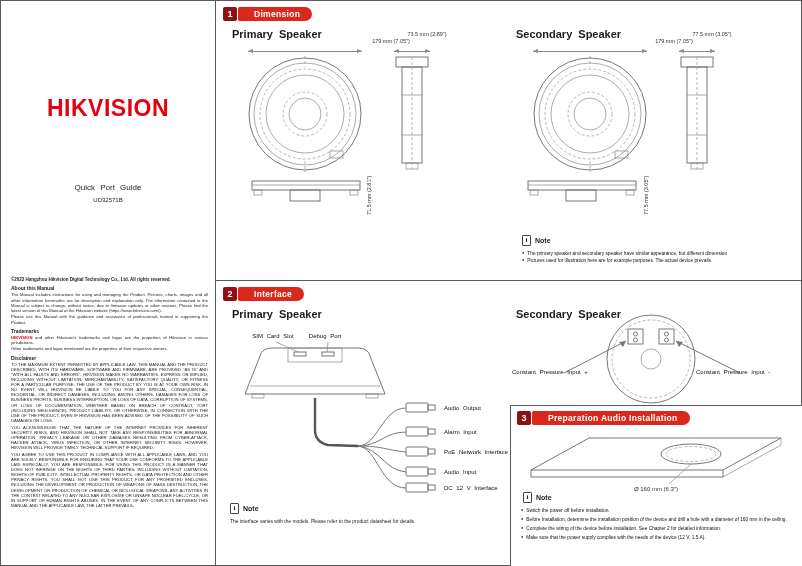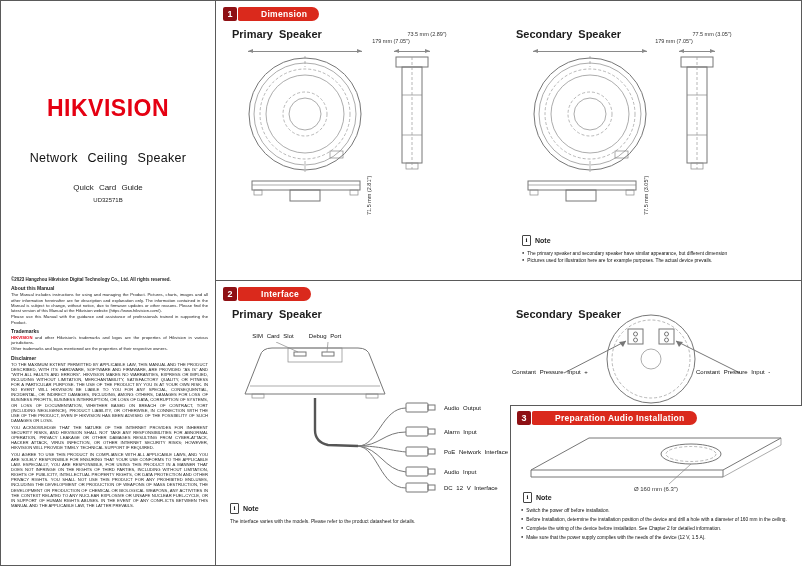--- a/index.html
+++ b/index.html
@@ -10,21 +10,21 @@
   #left  { left:0;   top:0;   width:216px; height:566px; border:1px solid #5a5a5a; overflow:hidden; }
   #sec1  { left:216px; top:0;   width:586px; height:281px; border:1px solid #5a5a5a; border-left:none; }
   #sec2  { left:216px; top:281px; width:586px; height:285px; border:1px solid #5a5a5a; border-left:none; border-top:none; }
   #sec3  { left:510px; top:405px; width:292px; height:161px; border-left:1px solid #5a5a5a; border-top:1px solid #5a5a5a; }
 
   
   .sec-head { position:absolute; display:flex; height:14px; z-index:3; }
   .sec-num  { min-width:14px; background:#8e1014; color:#fff; font-size:9px; font-weight:bold;
               display:flex; align-items:center; justify-content:center; border-radius:2px; }
   .sec-title{ background:#da291c; color:#fff; font-size:8.5px; font-weight:bold; display:flex;
-              align-items:center; padding:0 12px 0 23px; margin-left:1px;
+              align-items:center; padding:0 12px 0 16px; margin-left:1px;
               border-radius:2px 8px 8px 2px; letter-spacing:.3px; white-space:nowrap; }
 
   .abs { position:absolute; }
   .spk-label { font-size:11px; font-weight:bold; word-spacing:3px; white-space:nowrap; }
   .dim-label { font-size:5.5px; color:#333; text-align:center; white-space:nowrap; }
   .vdim { writing-mode:vertical-rl; transform:rotate(180deg); font-size:5.5px; color:#333; white-space:nowrap; }
   .dim { border-top:1px solid #8a8a8a; height:0; }
   .dim::before,.dim::after{ content:""; position:absolute; top:-3px; width:0; height:0;
      border-top:2.5px solid transparent; border-bottom:2.5px solid transparent; }
   .dim::before{ left:0;  border-right:5px solid #8a8a8a; }
@@ -61,22 +61,21 @@
   .lnth { stroke:#888; fill:none; stroke-width:.7; }
   .dsh { stroke:#9a9a9a; fill:none; stroke-width:.7; stroke-dasharray:3 2; }
 </style>
 </head>
 <body>
 
 <div class="page">
 
   <div id="left" class="panel">
     <div class="logo">HIKVISION</div>
-    <div class="prod-title">Network Ceiling Speaker</div>
-    <div class="subtitle">Quick Card Guide</div>
+    <div class="subtitle">Quick Port Guide</div>
     <div class="doccode">UD32571B</div>
 
     <div class="legal">
       <p class="copy">©2023 Hangzhou Hikvision Digital Technology Co., Ltd. All rights reserved.</p>
       <div class="h">About this Manual</div>
       <p>The Manual includes instructions for using and managing the Product. Pictures, charts, images and all other information hereinafter are for description and explanation only. The information contained in the Manual is subject to change, without notice, due to firmware updates or other reasons. Please find the latest version of this Manual at the Hikvision website (https://www.hikvision.com/).</p>
       <p>Please use this Manual with the guidance and assistance of professionals trained in supporting the Product.</p>
       <div class="h">Trademarks</div>
       <p><span class="mini-logo">HIKVISION</span> <span>and other Hikvision's trademarks and logos are the properties of Hikvision in various jurisdictions.</span></p>
       <p>Other trademarks and logos mentioned are the properties of their respective owners.</p>

